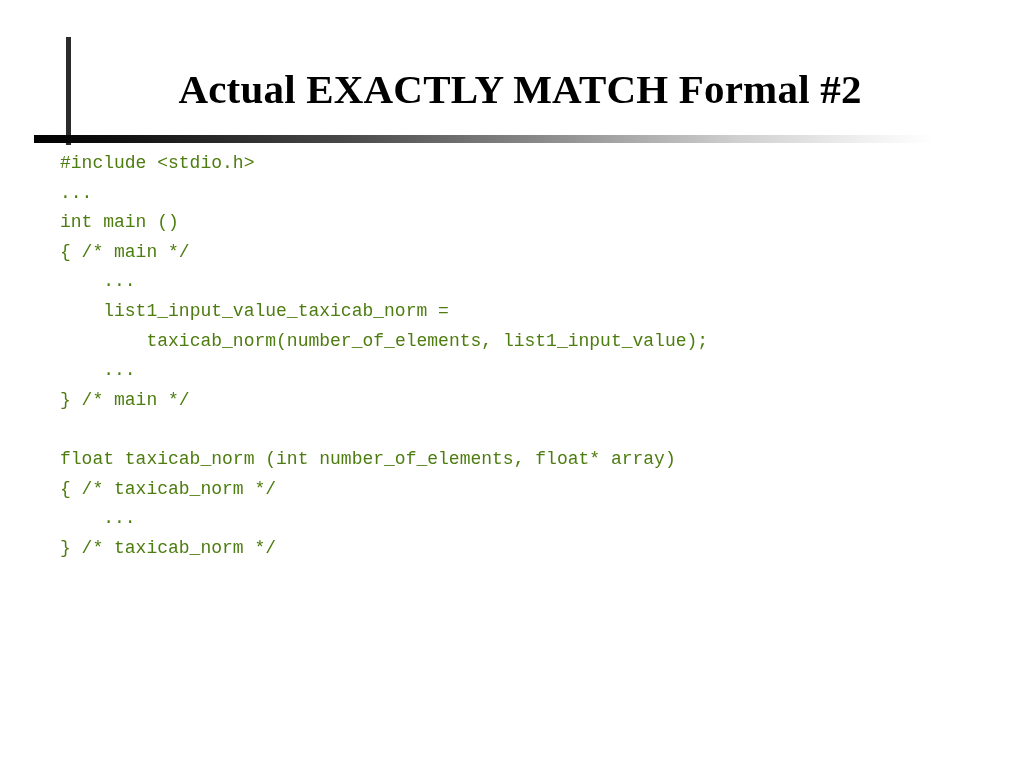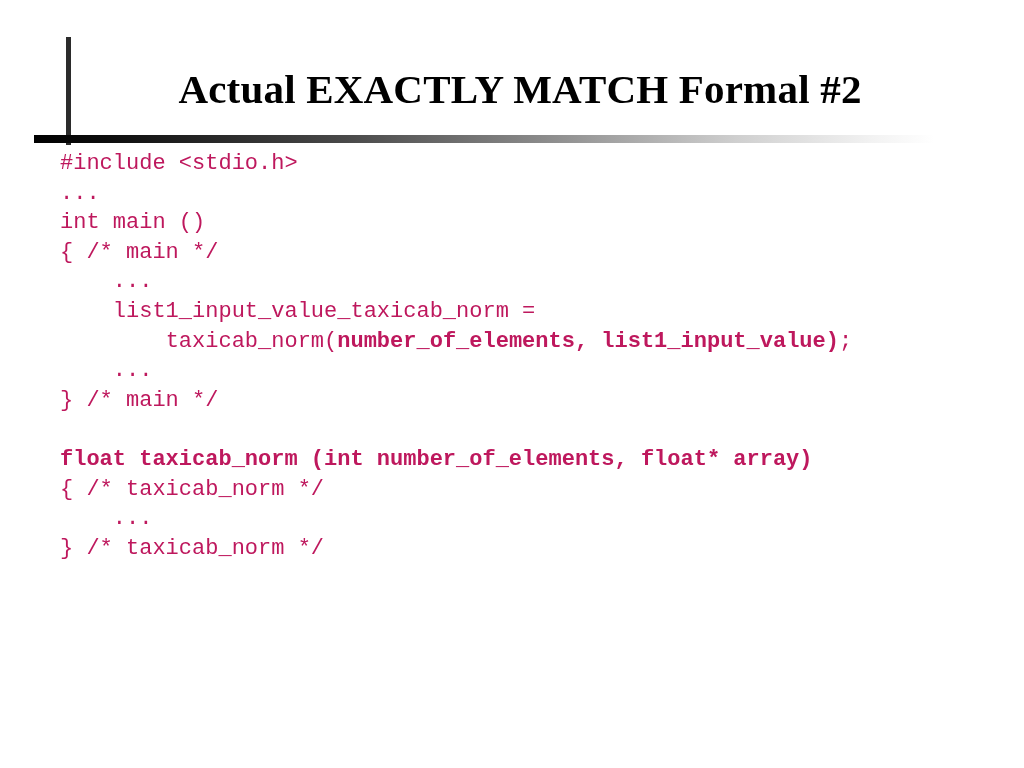--- a/index.html
+++ b/index.html
@@ -54,34 +54,34 @@
     white-space: nowrap;
   }
 
   
   #code-block {
     position: absolute;
     left: 60px;
     top: 149px;
     width: 930px;
     font-family: "Liberation Mono", monospace;
-    font-size: 22px;
+    font-size: 18px;
     line-height: 29.6px;
-    color: #be185d;
+    color: #4d7c0f;
     white-space: pre;
   }
   .code-line {
     white-space: pre;
     min-height: 29.6px;
   }
   .code-line.blank {
     height: 29.6px;
   }
   .tok-b {
-    font-weight: bold;
+    font-weight: normal;
   }
 
   
   #footer {
     position: absolute;
     left: 0;
     top: 690px;
     width: 1024px;
     height: 78px;
   }

